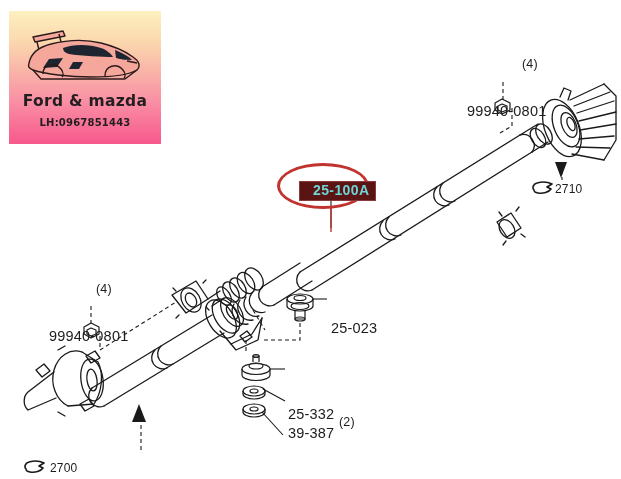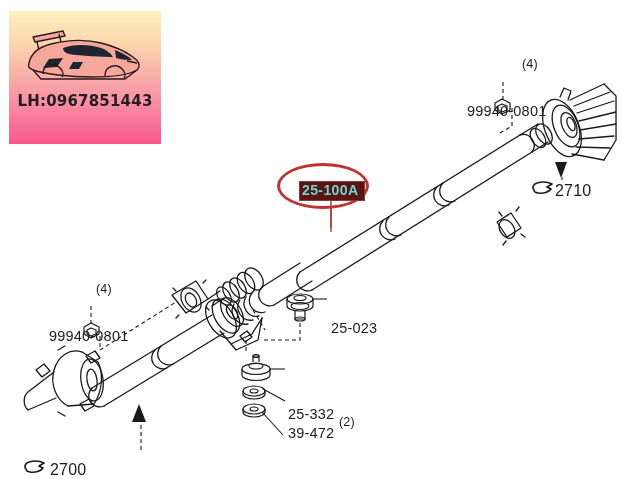--- a/index.html
+++ b/index.html
@@ -14,33 +14,33 @@
   #diagram{position:absolute;left:0;top:0;width:621px;height:479px;}
 
   
   .lbl{
     position:absolute;
     font-family:"Liberation Sans", sans-serif;
     color:#1c1c1c;
     white-space:nowrap;
     letter-spacing:.2px;
   }
-  .lbl-big{font-size:16px;}
+  .lbl-big{font-size:12px;}
   .lbl-med{font-size:14.5px;margin-top:32px;}
   .lbl-sm{font-size:12.5px;}
 
   
   #highlight-label{
     position:absolute;left:299px;top:181px;
     background:#5b1414;
     color:#6fd3d3;
     font-size:14px;
     font-weight:bold;
     letter-spacing:.4px;
-    padding:1px 5px 2px 2px;
+    padding:1px 5px 2px 13px;
     border:1px solid #8a3a3a;
     line-height:15px;
   }
   #highlight-ellipse{
     position:absolute;left:277px;top:163px;
     width:92px;height:46px;
     border:3px solid #c0332e;
     border-radius:50%;
     box-sizing:border-box;
     background:transparent;
@@ -61,21 +61,21 @@
   #logo-car{position:absolute;left:10px;top:6px;width:132px;height:72px;}
   #logo-text{
     position:absolute;left:0;top:80px;width:152px;
     text-align:center;
     color:#231f20;
     font-family:"DejaVu Sans", sans-serif;
     font-weight:bold;
     line-height:21px;
   }
   #logo-text .l1{font-size:15.5px;display:block;letter-spacing:.3px;}
-  #logo-text .l2{font-size:15px;display:block;letter-spacing:.2px;}
+  #logo-text .l2{font-size:10px;display:block;letter-spacing:.2px;}
 
   .carglyph{position:absolute;}
 </style>
 </head>
 <body>
 
 <div id="stage">
 
   <svg id="diagram" viewBox="0 0 621 479">
     <g fill="none" stroke="#1a1a1a" stroke-width="1.3" stroke-linejoin="round" stroke-linecap="round">
@@ -244,21 +244,21 @@
   </svg>
 
   <div id="highlight-ellipse"></div>
   <div id="highlight-label">25-100A</div>
 
   <div class="lbl lbl-sm" style="left:522px;top:57px;">(4)</div>
   <div class="lbl lbl-med" style="left:467px;top:71px;">99940-0801</div>
   <div class="lbl lbl-big" style="left:555px;top:182px;">2710</div>
   <div class="lbl lbl-med" style="left:331px;top:288px;">25-023</div>
   <div class="lbl lbl-med" style="left:288px;top:374px;">25-332</div>
-  <div class="lbl lbl-med" style="left:288px;top:393px;">39-472</div>
+  <div class="lbl lbl-med" style="left:288px;top:393px;">39-387</div>
   <div class="lbl lbl-sm" style="left:339px;top:415px;">(2)</div>
   <div class="lbl lbl-sm" style="left:96px;top:282px;">(4)</div>
   <div class="lbl lbl-med" style="left:49px;top:296px;">99940-0801</div>
   <div class="lbl lbl-big" style="left:50px;top:461px;">2700</div>
 
   <svg class="carglyph" style="left:23px;top:459px;width:24px;height:17px;" viewBox="0 0 24 17">
     <path d="M3 10 C1 8 2 4 6 3 C11 1.5 17 2 21 4 L16 7 L20 9 C18 12 12 14 7 13 C4 12.5 3 11 3 10 Z" fill="none" stroke="#1a1a1a" stroke-width="1.6" stroke-linejoin="round"></path>
   </svg>
   <svg class="carglyph" style="left:531px;top:180px;width:24px;height:17px;" viewBox="0 0 24 17">
     <path d="M3 10 C1 8 2 4 6 3 C11 1.5 17 2 21 4 L16 7 L20 9 C18 12 12 14 7 13 C4 12.5 3 11 3 10 Z" fill="none" stroke="#1a1a1a" stroke-width="1.6" stroke-linejoin="round"></path>
@@ -283,17 +283,18 @@
         <path d="M54 45 L64 45 L60 52 L50 52 Z" fill="#1e2430" stroke="none"></path>
 
         <path d="M24 57 C24 47 36 45 42 52 C45 56 44 59 43 60"></path>
         <path d="M86 59 C86 48 98 46 104 53 C107 57 106 60 105 61"></path>
 
         <path d="M14 53 L22 62 L106 62 L118 53"></path>
         <path d="M108 44 L118 46"></path>
       </g>
     </svg>
     <div id="logo-text">
+      <span class="l1">Ford &amp; mazda</span>
       <span class="l2">LH:0967851443</span>
     </div>
   </div>
 
 </div>
 
 </body></html>

